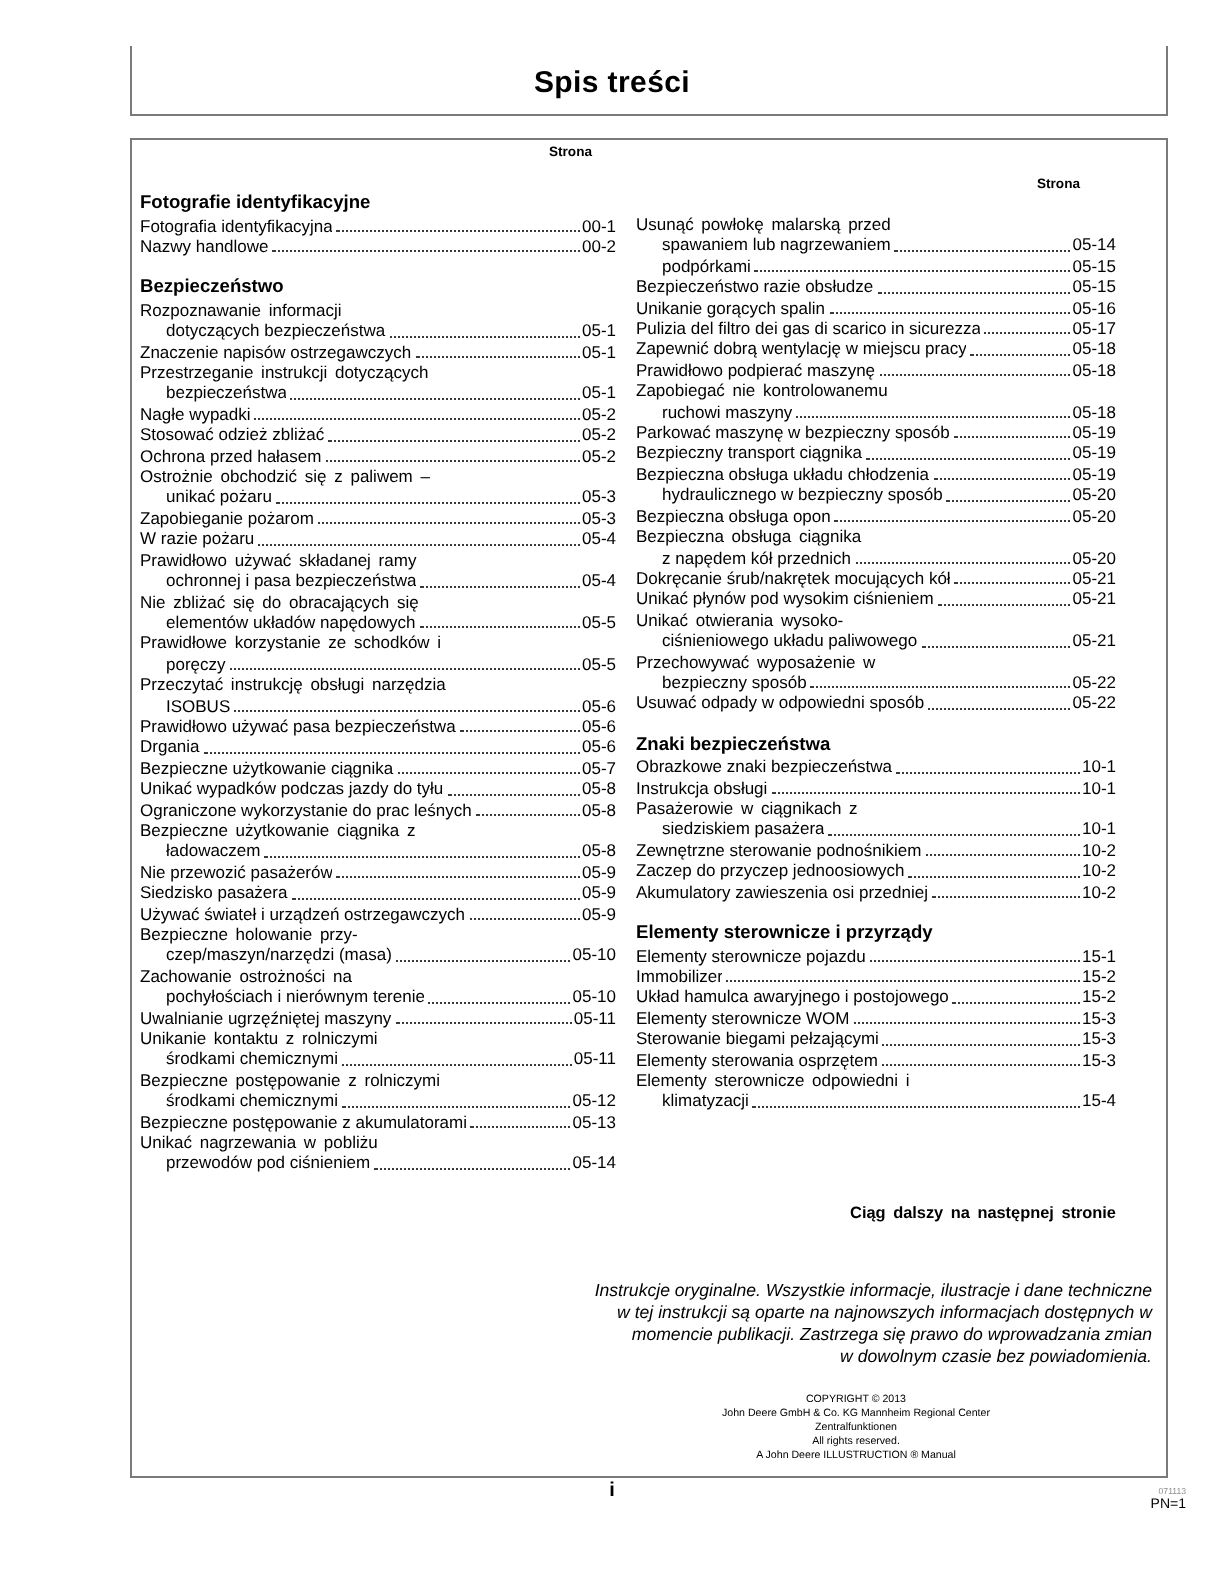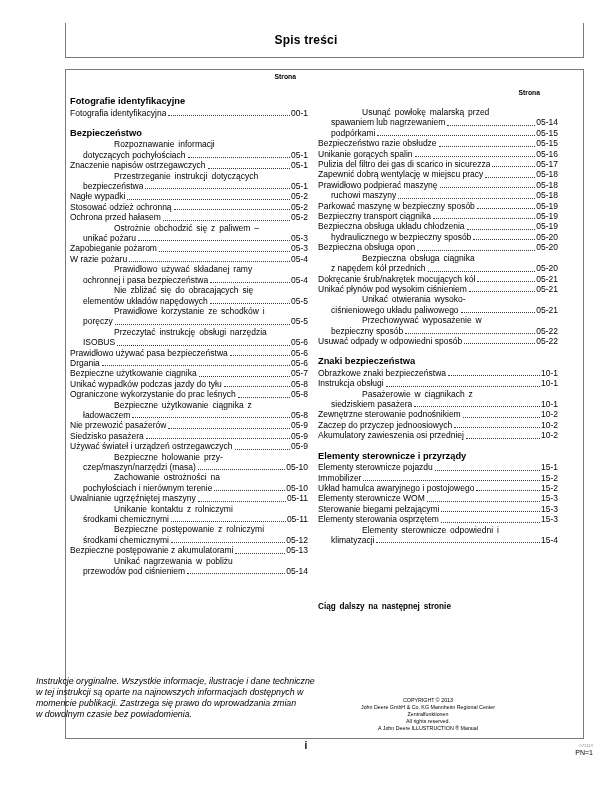--- a/index.html
+++ b/index.html
@@ -3,43 +3,43 @@
 <meta charset="utf-8">
 <style>
   html,body{margin:0;padding:0;}
   body{
     width:612px;height:792px;background:#ffffff;color:#000;
     font-family:"Liberation Sans", sans-serif;position:relative;overflow:hidden;
   }
   .rule{position:absolute;background:#7a7a7a;}
   .page-title{
     position:absolute;left:0;right:0;top:33px;text-align:center;
-    font-size:12px;font-weight:bold;letter-spacing:.2px;
+    font-size:15px;font-weight:bold;letter-spacing:.2px;
   }
   .strona{position:absolute;font-size:6.8px;font-weight:bold;text-align:right;}
   .strona-left{left:70px;width:226px;top:73px;}
   .strona-right{left:318px;width:222px;top:89px;}
   .toc-col{position:absolute;font-size:8.5px;line-height:10.4px;overflow:hidden;}
   .toc-col-left{left:70px;top:96px;width:238px;}
   .toc-col-right{left:318px;top:107px;width:240px;}
   .section + .section{margin-top:10px;}
   .sec-h{font-size:9.3px;font-weight:bold;line-height:11.5px;}
   .row{white-space:nowrap;}
-  .row.wrap{word-spacing:1.5px;margin-left:44px;}
+  .row.wrap{word-spacing:1.5px;}
   .row.final{display:flex;align-items:flex-end;}
   .row .t{white-space:nowrap;flex:0 1 auto;overflow:hidden;}
   .row .leader{flex:1 1 auto;min-width:6px;border-bottom:1.2px dotted #3a3a3a;margin:0 1px 2px 2px;}
   .row .pg{white-space:nowrap;}
   .indent{padding-left:13px;}
   .continued{
     position:absolute;left:318px;width:240px;top:602px;
-    font-size:8.2px;font-weight:bold;word-spacing:1.5px;
+    text-align:right;font-size:8.2px;font-weight:bold;word-spacing:1.5px;
   }
   .notice{
-    position:absolute;left:36px;right:36px;top:676px;text-align:left;
+    position:absolute;left:36px;right:36px;top:640px;text-align:right;
     font-size:8.8px;line-height:10.9px;font-style:italic;
   }
   .copyright{
     position:absolute;left:330px;width:196px;top:697px;text-align:center;
     font-size:5.3px;line-height:7px;
   }
   .page-num{position:absolute;left:0;right:0;top:740px;text-align:center;font-size:10px;font-weight:bold;}
   .doc-code{position:absolute;left:552px;width:41px;top:743px;text-align:right;font-size:4.3px;color:#8f8f8f;}
   .print-code{position:absolute;left:552px;width:41px;top:749px;text-align:right;font-size:7px;}
 </style>
@@ -60,47 +60,52 @@
 <div class="strona strona-right">Strona</div>
 
 <div class="toc-col toc-col-left" id="col-left">
     <div class="section">
       <div class="sec-h">Fotografie identyfikacyjne</div>
       <div class="row final">
         <span class="t">Fotografia identyfikacyjna</span>
         <span class="leader"></span>
         <span class="pg">00-1</span>
       </div>
+      <div class="row final">
+        <span class="t">Nazwy handlowe</span>
+        <span class="leader"></span>
+        <span class="pg">00-2</span>
+      </div>
     </div>
     <div class="section">
       <div class="sec-h">Bezpieczeństwo</div>
       <div class="row wrap">Rozpoznawanie informacji</div>
       <div class="row indent final">
-        <span class="t">dotyczących pochyłościach</span>
+        <span class="t">dotyczących bezpieczeństwa</span>
         <span class="leader"></span>
         <span class="pg">05-1</span>
       </div>
       <div class="row final">
         <span class="t">Znaczenie napisów ostrzegawczych</span>
         <span class="leader"></span>
         <span class="pg">05-1</span>
       </div>
       <div class="row wrap">Przestrzeganie instrukcji dotyczących</div>
       <div class="row indent final">
         <span class="t">bezpieczeństwa</span>
         <span class="leader"></span>
         <span class="pg">05-1</span>
       </div>
       <div class="row final">
         <span class="t">Nagłe wypadki</span>
         <span class="leader"></span>
         <span class="pg">05-2</span>
       </div>
       <div class="row final">
-        <span class="t">Stosować odzież ochronną</span>
+        <span class="t">Stosować odzież zbliżać</span>
         <span class="leader"></span>
         <span class="pg">05-2</span>
       </div>
       <div class="row final">
         <span class="t">Ochrona przed hałasem</span>
         <span class="leader"></span>
         <span class="pg">05-2</span>
       </div>
       <div class="row wrap">Ostrożnie obchodzić się z paliwem –</div>
       <div class="row indent final">
@@ -261,20 +266,21 @@
       <div class="row final">
         <span class="t">Zapewnić dobrą wentylację w miejscu pracy</span>
         <span class="leader"></span>
         <span class="pg">05-18</span>
       </div>
       <div class="row final">
         <span class="t">Prawidłowo podpierać maszynę</span>
         <span class="leader"></span>
         <span class="pg">05-18</span>
       </div>
+      <div class="row wrap">Zapobiegać nie kontrolowanemu</div>
       <div class="row indent final">
         <span class="t">ruchowi maszyny</span>
         <span class="leader"></span>
         <span class="pg">05-18</span>
       </div>
       <div class="row final">
         <span class="t">Parkować maszynę w bezpieczny sposób</span>
         <span class="leader"></span>
         <span class="pg">05-19</span>
       </div>

